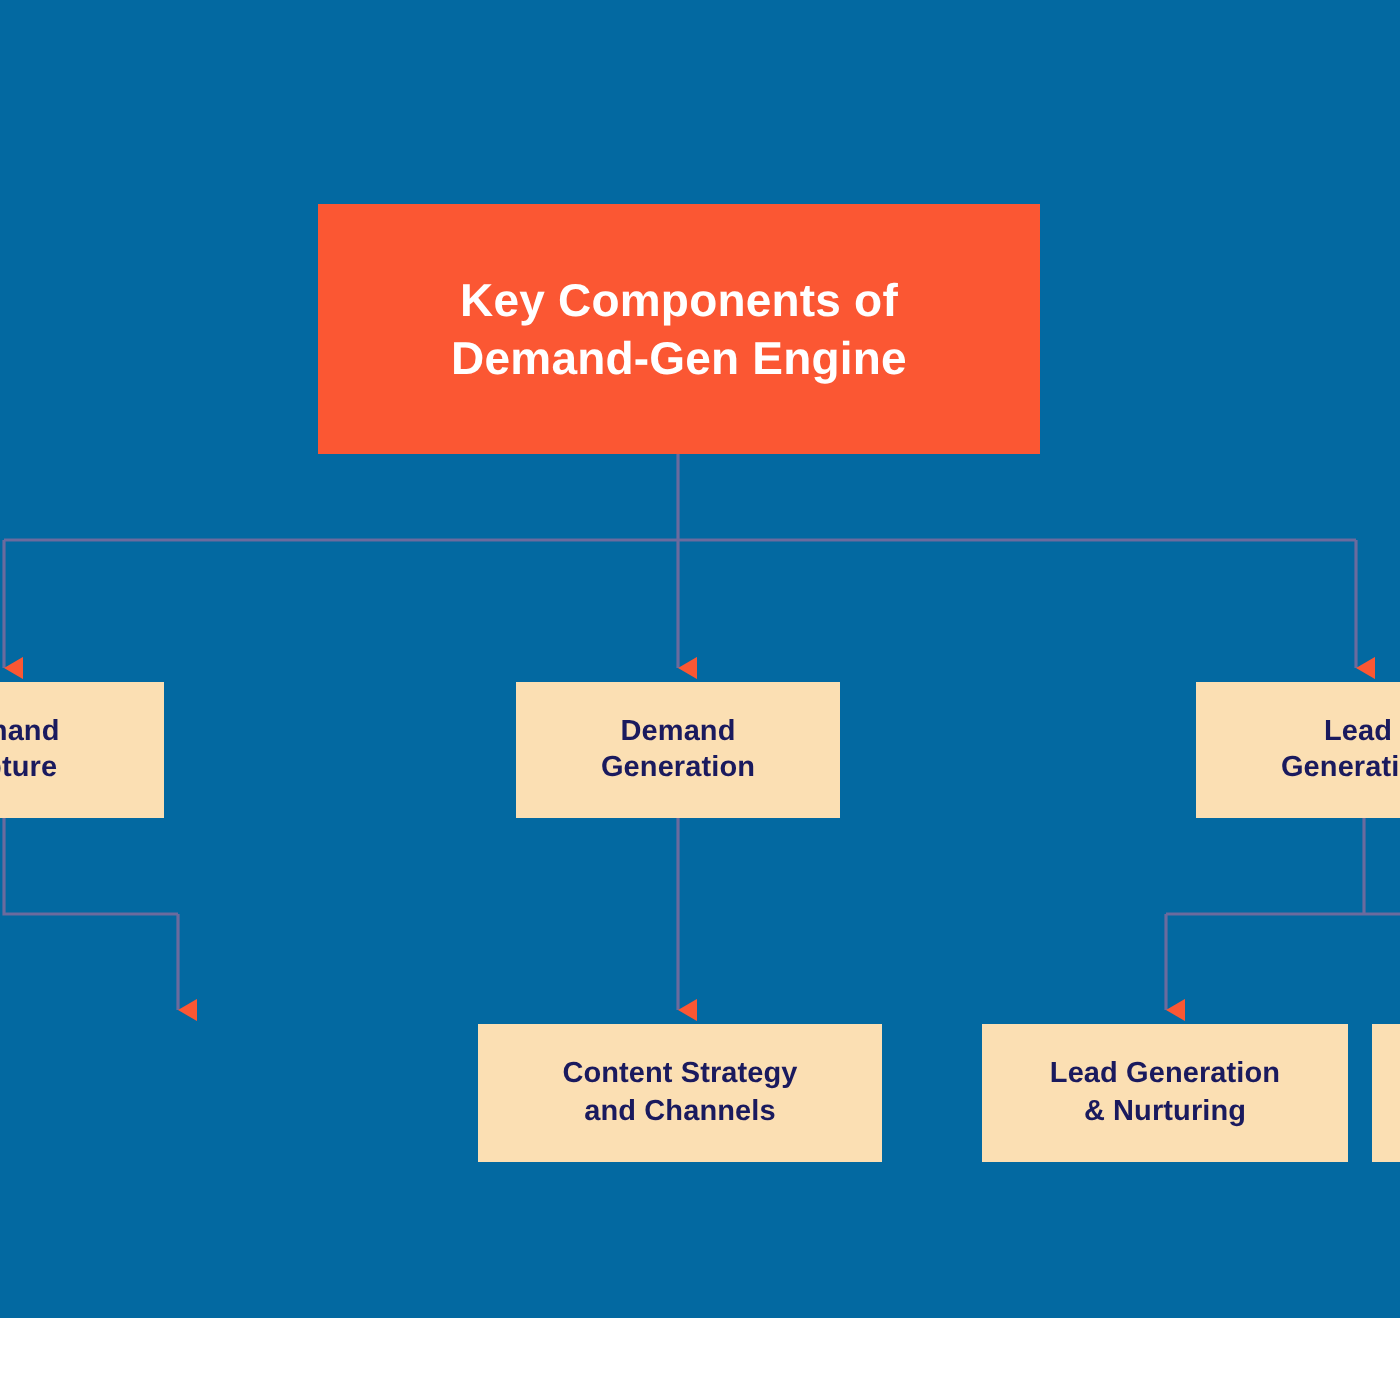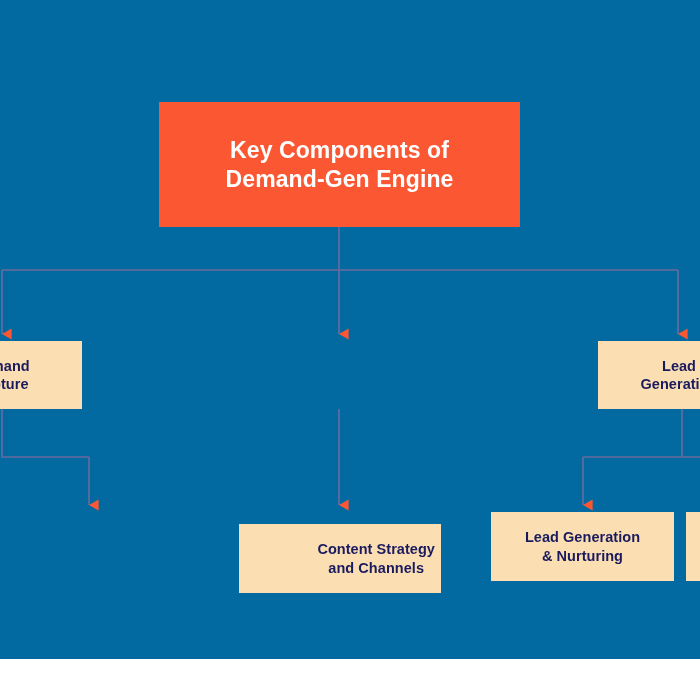--- a/index.html
+++ b/index.html
@@ -96,28 +96,32 @@
   <div class="node node-root" style="left:159px; top:102px; width:361px; height:125px;">
     <span class="node-label">Key Components of
 Demand-Gen Engine</span>
   </div>
 
   <div class="node node-branch" style="left:-80px; top:341px; width:162px; height:68px;">
     <span class="node-label">Demand
 Capture</span>
   </div>
 
+  <div class="node node-branch" style="left:258px; top:341px; width:162px; height:68px;">
+    <span class="node-label">Demand
+Generation</span>
+  </div>
 
   <div class="node node-branch" style="left:598px; top:341px; width:162px; height:68px;">
     <span class="node-label">Lead
 Generation</span>
   </div>
 
 
-  <div class="node node-leaf" style="left:239px; top:524px; width:202px; height:69px;justify-content:flex-end;">
+  <div class="node node-leaf" style="left:239px; top:512px; width:202px; height:69px;">
     <span class="node-label">Content Strategy
 and Channels</span>
   </div>
 
   <div class="node node-leaf" style="left:491px; top:512px; width:183px; height:69px;">
     <span class="node-label">Lead Generation
 &amp; Nurturing</span>
   </div>
 
   <div class="node node-leaf" style="left:686px; top:512px; width:40px; height:69px;">

